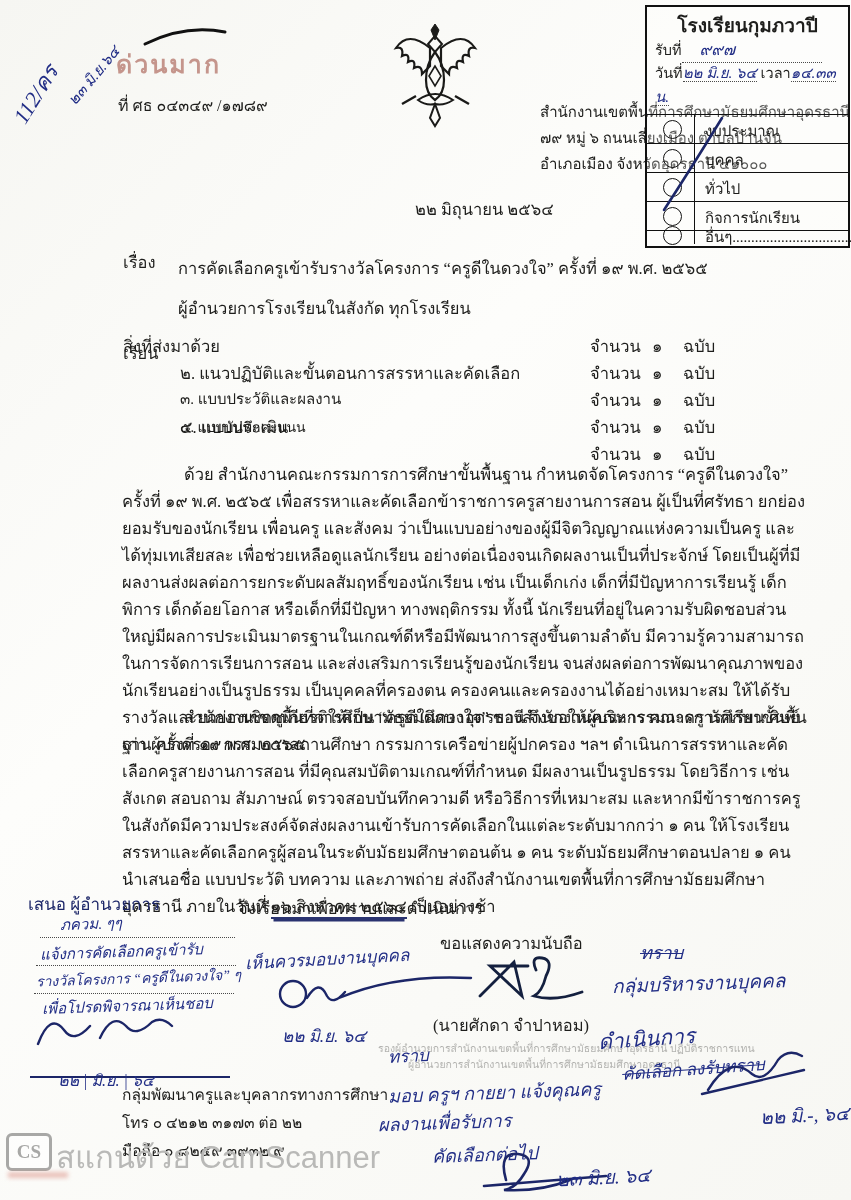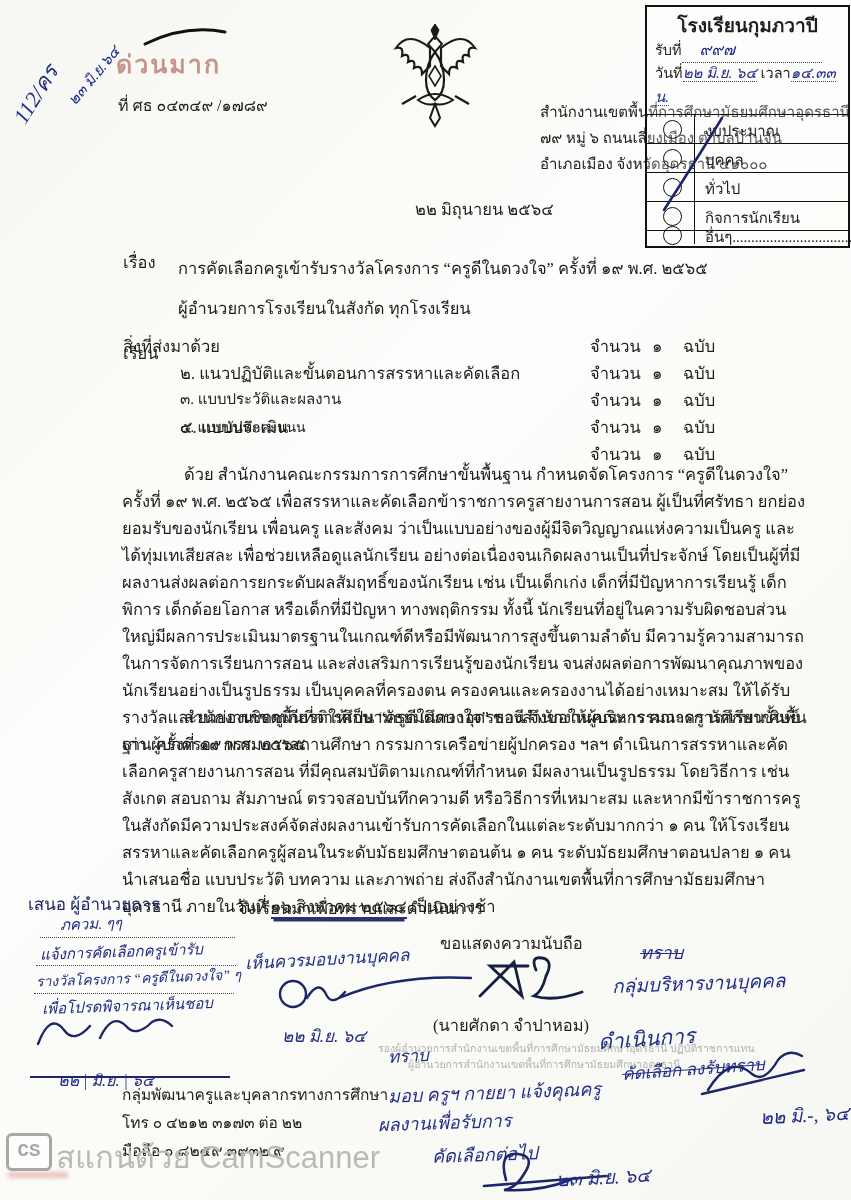--- a/index.html
+++ b/index.html
@@ -24,21 +24,21 @@
   .scircle{position:absolute;left:16px;top:5px;width:17px;height:17px;border:1.8px solid #111;
            border-radius:50%;}
   .svline{position:absolute;left:47px;top:0;bottom:0;border-left:1.5px solid #111;}
   .slabel{position:absolute;left:58px;top:4px;font-size:15px;}
   .faint{color:#9b9b98;}
   .sig-svg{position:absolute;z-index:6;}
   .ann{z-index:6;}
   .wm{color:#b9b9b7;}
   .csbadge{position:absolute;left:6px;top:1133px;width:40px;height:32px;border:3px solid #a8a8a6;
            border-radius:6px;color:#a8a8a6;font-weight:bold;font-size:19px;text-align:center;
-           line-height:31px;font-family:Liberation Mono, monospace;background:rgba(255,255,255,.5);}
+           line-height:31px;font-family:Liberation Serif, serif;background:rgba(255,255,255,.5);}
   .redsmudge{position:absolute;left:8px;top:1172px;width:60px;height:6px;background:#d98a7e;
              opacity:.5;filter:blur(2px);}
 </style>
 </head>
 <body>
 
 <div class="page">
 
   <div class="t hw ann" style="left:4px;top:112px;font-size:22px;transform:rotate(-58deg);transform-origin:left top;">112/คร</div>
   <div class="t hw ann" style="left:62px;top:95px;font-size:15px;transform:rotate(-50deg);transform-origin:left top;">๒๓ มิ.ย.๖๔</div>

